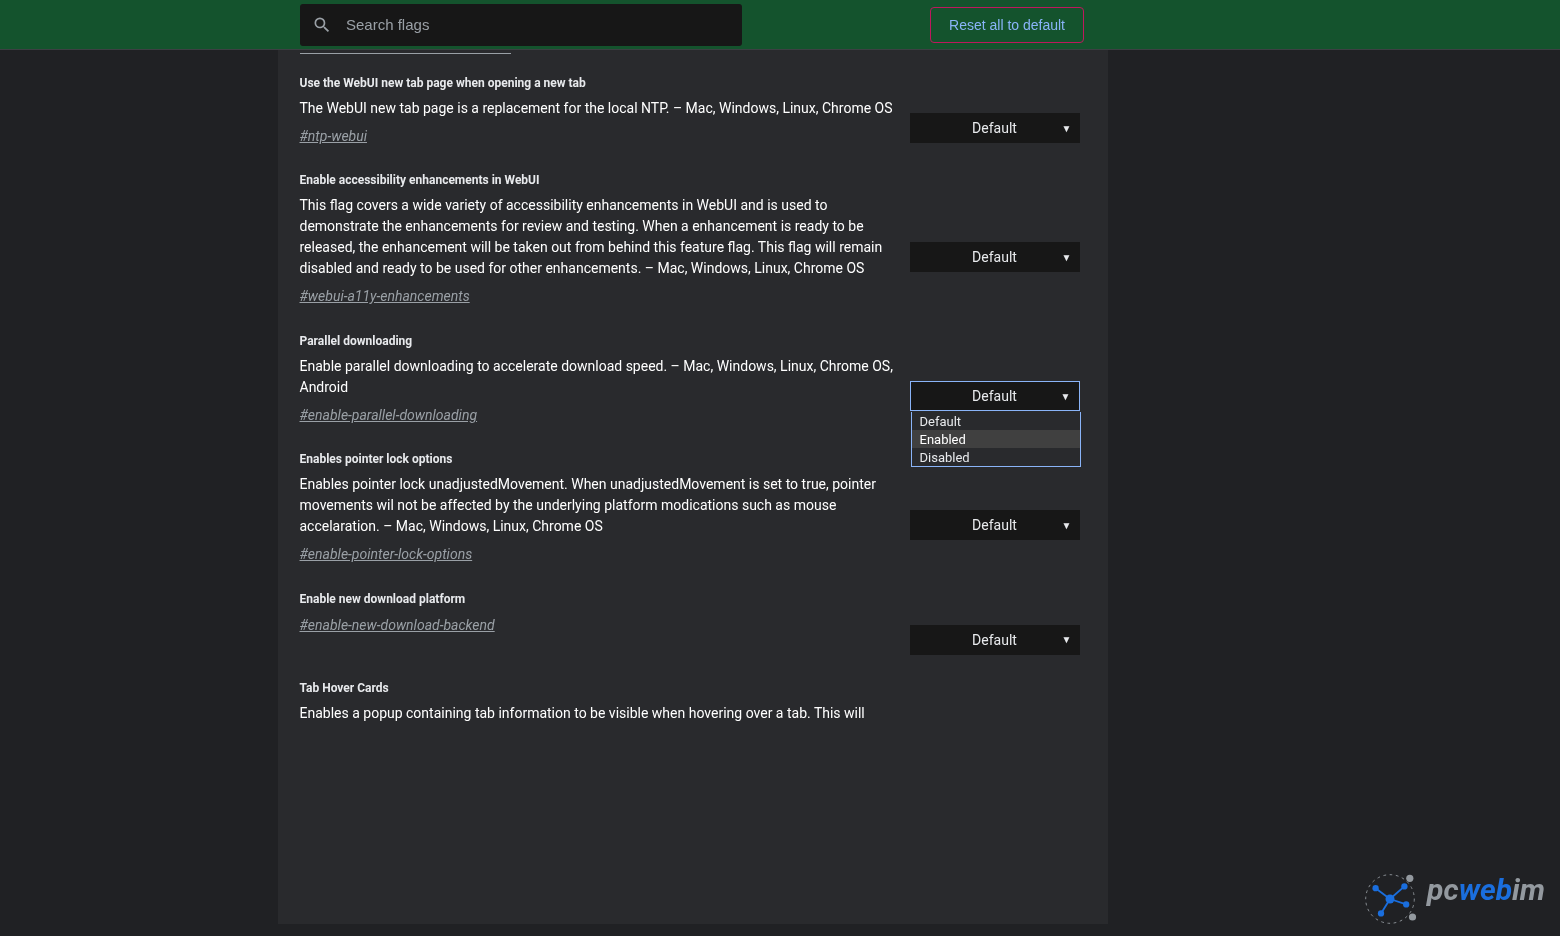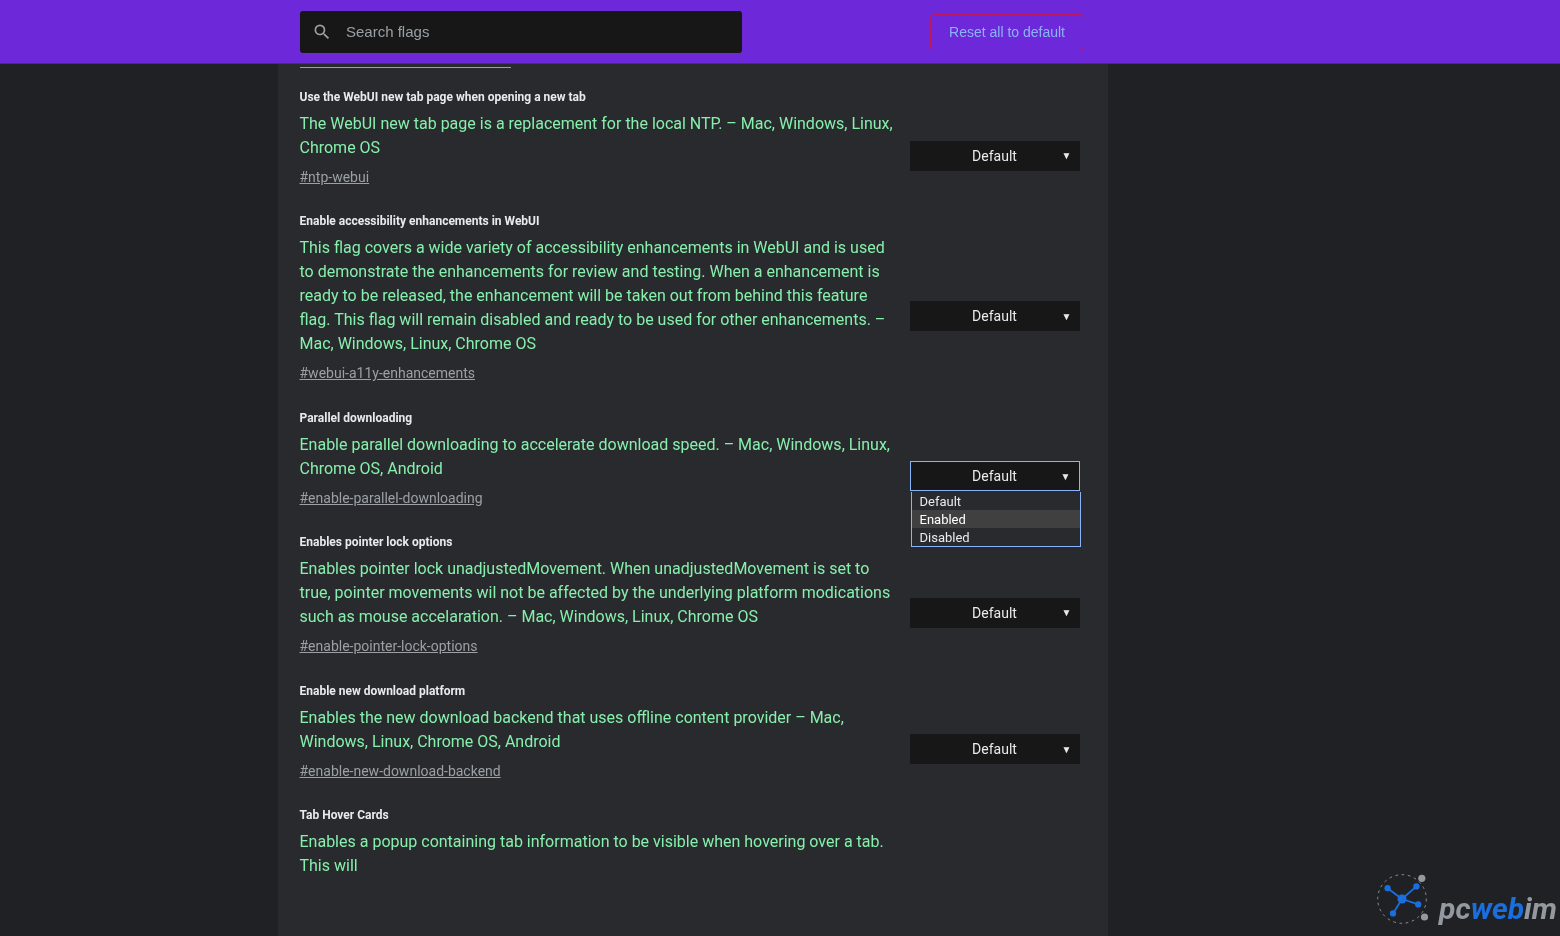--- a/index.html
+++ b/index.html
@@ -7,28 +7,28 @@
     background: #202124;
     color: #e8eaed;
     font-family: Roboto, Arial, sans-serif;
     font-size: 13px;
     width: 1560px;
     height: 936px;
     overflow: hidden;
     position: relative;
   }
   .header {
-    height: 64px;
+    height: 50px;
     width: 100%;
     display: flex;
     align-items: center;
     justify-content: space-between;
     padding: 0 20px 0 300px;
     border-bottom: 1px solid #3c4043;
-    background: #6d28d9;
+    background: #14532d;
   }
   .search-wrap {
     display: flex;
     align-items: center;
     background: #171717;
     border-radius: 3px;
     width: 442px;
     height: 42px;
     padding: 0 12px;
   }
@@ -82,30 +82,31 @@
   }
   .flag-text { width: 596px; }
   .flag-title {
     color: #e8eaed;
     font-size: 12px;
     font-weight: 700;
     line-height: 1.5;
     margin-bottom: 6px;
   }
   .flag-desc {
-    color: #86efac;
-    font-size: 16px;
+    color: #ffffff;
+    font-size: 14px;
     line-height: 1.5;
     margin-bottom: 6px;
   }
   .flag-link {
     color: #9aa0a6;
     font-size: 14px;
     text-decoration: underline;
     line-height: 1.6;
+    font-style: italic;
   }
   .flag-control {
     display: flex;
     align-items: center;
     padding-right: 6px;
     position: relative;
   }
   .select {
     width: 170px;
     height: 30px;
@@ -147,23 +148,23 @@
     color: #e8eaed;
     cursor: pointer;
   }
   .dropdown-item.highlighted {
     background: #404040;
     color: #fff;
   }
   .watermark {
     position: absolute;
     bottom: 10px;
-    right: 3px;
-    display: flex;
-    align-items: flex-end;
+    right: 15px;
+    display: flex;
+    align-items: flex-start;
     gap: 10px;
     opacity: 0.95;
   }
   .watermark-text {
     font-size: 30px;
     font-weight: 700;
     font-style: italic;
     color: #9aa0a6;
   }
   .watermark-text .blue { color: #1a73e8; }
@@ -220,21 +221,21 @@
         <div class="flag">
           <div class="flag-text"><div class="flag-title">Enables pointer lock options</div><div class="flag-desc">Enables pointer lock unadjustedMovement. When unadjustedMovement is set to true, pointer movements wil not be affected by the underlying platform modications such as mouse accelaration. – Mac, Windows, Linux, Chrome OS</div><a class="flag-link" href="#">#enable-pointer-lock-options</a></div>
           <div class="flag-control">
             <div class="select">
               <span>Default</span>
               <span class="caret">▼</span>
             </div>
           </div>
         </div>
         <div class="flag">
-          <div class="flag-text"><div class="flag-title">Enable new download platform</div><div class="flag-desc">Enables the new download backend that uses offline content provider – Mac, Windows, Linux, Chrome OS, Android</div><a class="flag-link" href="#">#enable-new-download-backend</a></div>
+          <div class="flag-text"><div class="flag-title">Enable new download platform</div><a class="flag-link" href="#">#enable-new-download-backend</a></div>
           <div class="flag-control">
             <div class="select">
               <span>Default</span>
               <span class="caret">▼</span>
             </div>
           </div>
         </div>
         <div class="flag" style="padding-bottom: 0px; flex-direction: column;">
           <div class="flag-text">
             <div class="flag-title">Tab Hover Cards</div>

